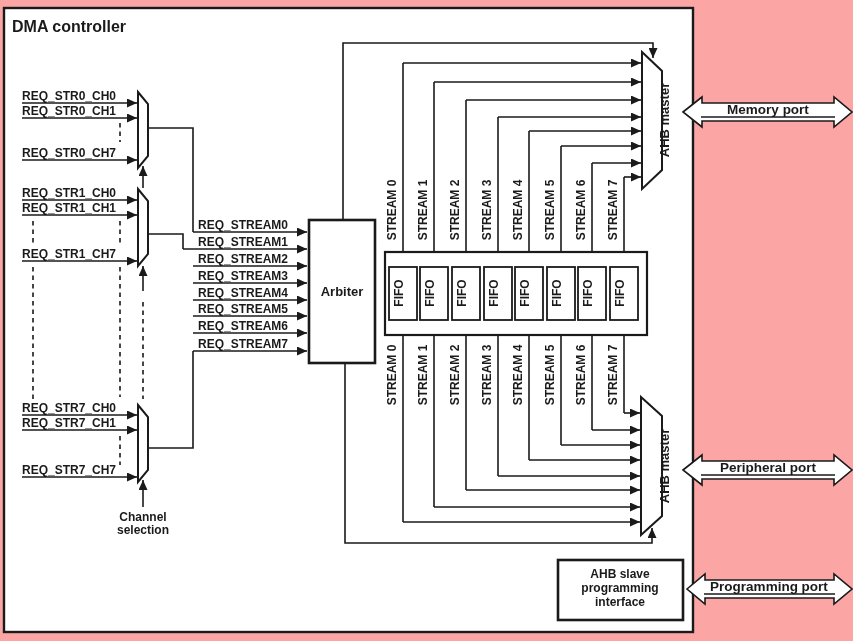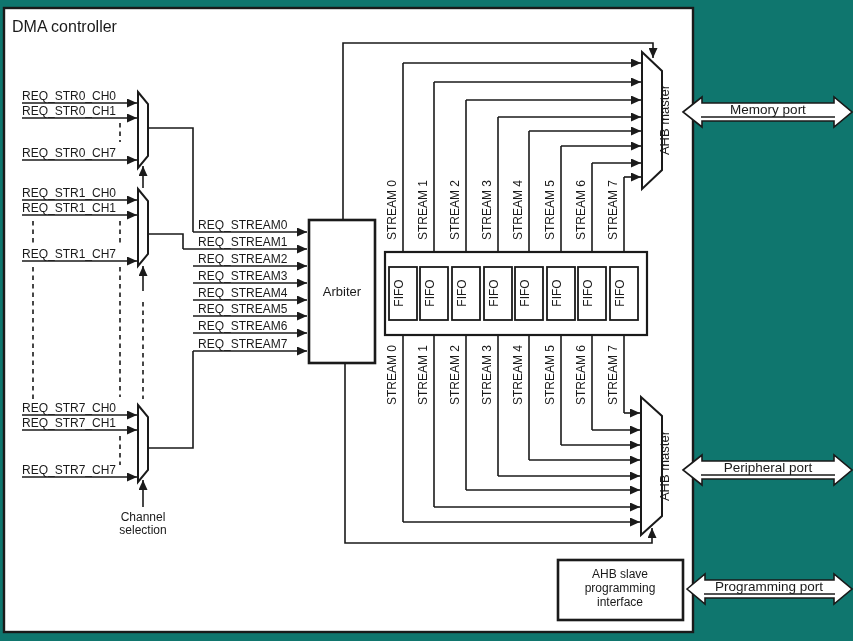--- a/index.html
+++ b/index.html
@@ -1,17 +1,17 @@
 <!DOCTYPE html>
 <html><head>
 <meta charset="utf-8">
 <style>
   html,body{margin:0;padding:0;background:#ffffff;}
-  .stage{position:relative;width:853px;height:641px;background:#0f766e;overflow:hidden;
-         font-family:"Liberation Sans", sans-serif;}
+  .stage{position:relative;width:853px;height:641px;background:#fca5a5;overflow:hidden;
+         font-family:"Liberation Sans", sans-serif;font-weight:bold;}
   svg{display:block}
   text{fill:#1a1a1a;font-family:"Liberation Sans", sans-serif;}
   .lbl{font-size:12px;}
   .lbl-sm{font-size:12px;}
   .title{font-size:16px;}
   .mid{font-size:13px;}
   .port-lbl{font-size:13.5px;}
   .wire{stroke:#1a1a1a;stroke-width:1.6;fill:none;}
   .wire-d{stroke:#1a1a1a;stroke-width:1.6;fill:none;stroke-dasharray:4.5 4;}
   .box{fill:#ffffff;stroke:#1a1a1a;}

